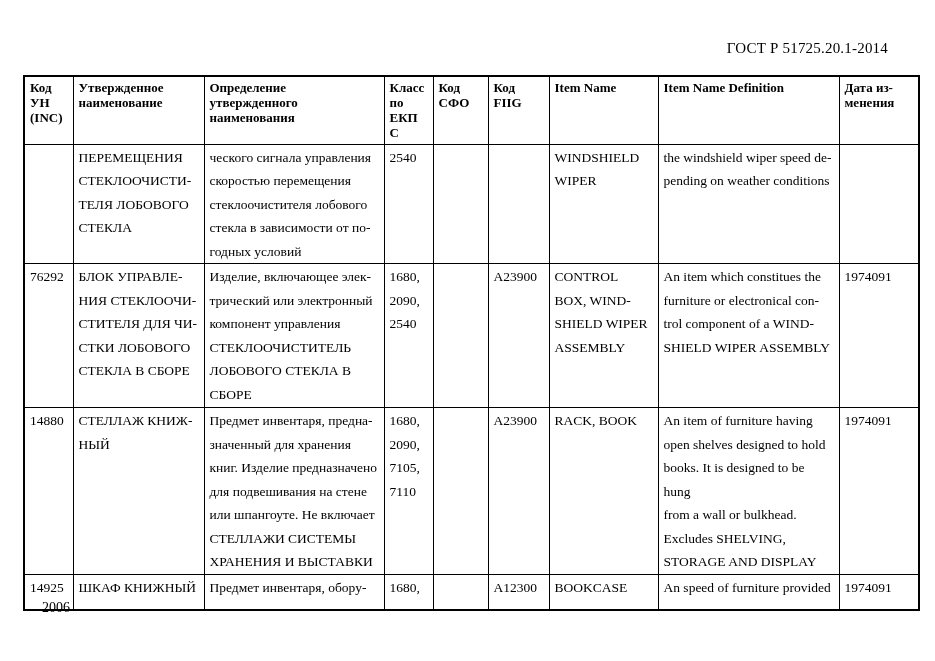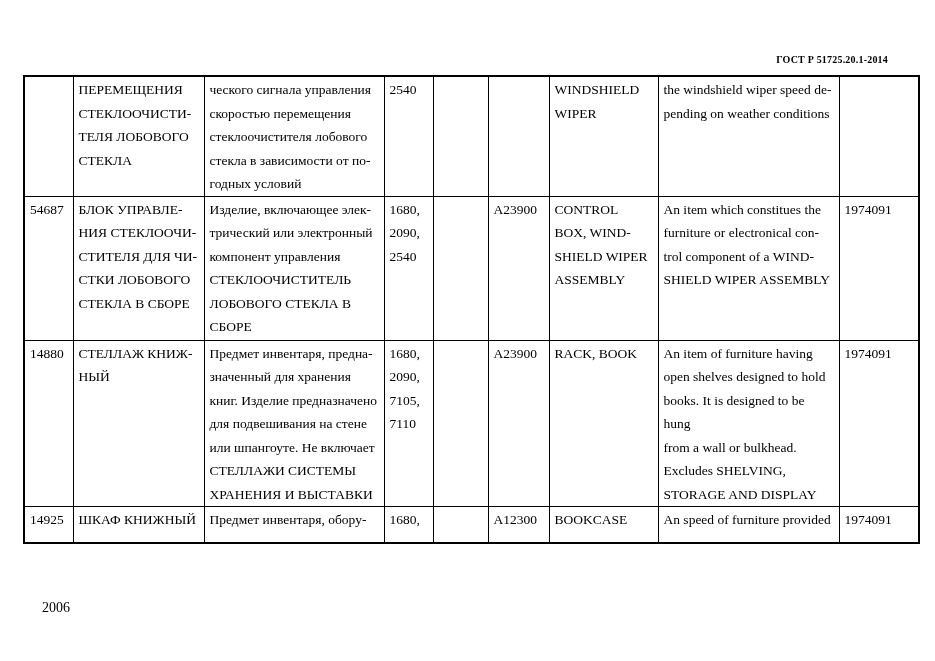--- a/index.html
+++ b/index.html
@@ -10,24 +10,23 @@
     height: 661px;
     font-family: "Liberation Serif", serif;
     color: #000;
     position: relative;
     overflow: hidden;
   }
   .doc-number {
     position: absolute;
     top: 40px;
     right: 47px;
-    font-weight: bold;
-    font-size: 10px;
+    font-weight: normal;
+    font-size: 15px;
     letter-spacing: 0.2px;
-    margin-top: 14px;
   }
   table.catalog {
     position: absolute;
     left: 23px;
     top: 75px;
     width: 895px;
     border-collapse: collapse;
     table-layout: fixed;
     border: 2px solid #000;
   }
@@ -69,20 +68,42 @@
     <col style="width:131px">
     <col style="width:180px">
     <col style="width:49px">
     <col style="width:55px">
     <col style="width:61px">
     <col style="width:109px">
     <col style="width:181px">
     <col style="width:80px">
   </colgroup>
   <tbody>
+      <tr style="height:68px">
+    <th>Код
+УН
+(INC)</th>
+    <th>Утвержденное
+наименование</th>
+    <th>Определение
+утвержденного
+наименования</th>
+    <th>Класс
+по
+ЕКП
+С</th>
+    <th>Код
+СФО</th>
+    <th>Код
+FIIG</th>
+    <th>Item Name</th>
+    <th>Item Name Definition</th>
+    <th>Дата из-
+менения</th>
+  </tr>
   <tr style="height:115px">
     <td></td>
     <td>ПЕРЕМЕЩЕНИЯ
 СТЕКЛООЧИСТИ-
 ТЕЛЯ ЛОБОВОГО
 СТЕКЛА</td>
     <td>ческого сигнала управления
 скоростью перемещения
 стеклоочистителя лобового
 стекла в зависимости от по-
@@ -90,21 +111,21 @@
     <td>2540</td>
     <td></td>
     <td></td>
     <td>WINDSHIELD
 WIPER</td>
     <td>the windshield wiper speed de-
 pending on weather conditions</td>
     <td></td>
   </tr>
   <tr style="height:144px">
-    <td>54687</td>
+    <td>76292</td>
     <td>БЛОК УПРАВЛЕ-
 НИЯ СТЕКЛООЧИ-
 СТИТЕЛЯ ДЛЯ ЧИ-
 СТКИ ЛОБОВОГО
 СТЕКЛА В СБОРЕ</td>
     <td>Изделие, включающее элек-
 трический или электронный
 компонент управления
 СТЕКЛООЧИСТИТЕЛЬ
 ЛОБОВОГО СТЕКЛА В

